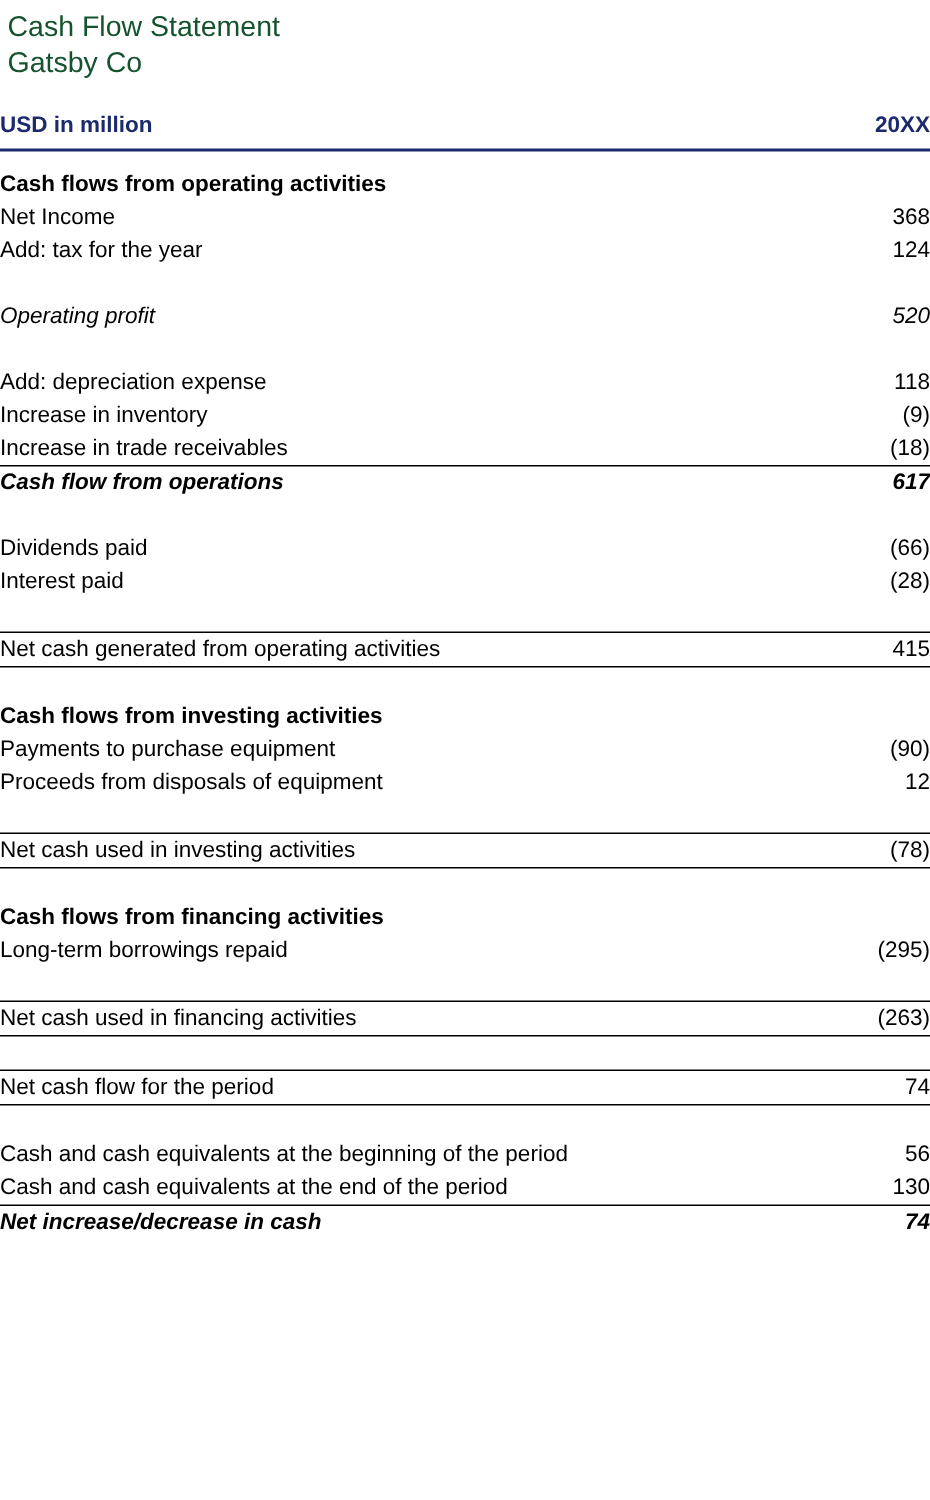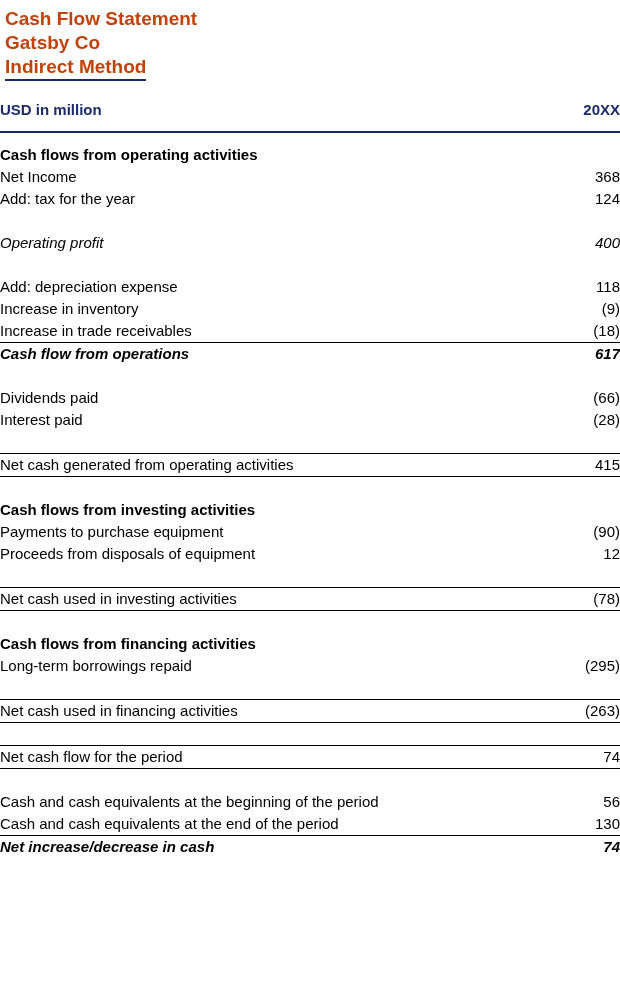--- a/index.html
+++ b/index.html
@@ -21,22 +21,22 @@
     box-sizing: border-box;
     padding: 0;
     position: relative;
   }
 
   
   .title-block {
     padding: 7px 5px 0 5px;
   }
   .title-line {
-    color: #c2410c;
-    font-weight: bold;
+    color: #14532d;
+    font-weight: normal;
     font-size: 19px;
     line-height: 24px;
     white-space: nowrap;
   }
   .title-line.underlined {
     display: inline-block;
     border-bottom: 2.5px solid #1a2a6b;
     padding-bottom: 0px;
   }
 
@@ -66,21 +66,21 @@
     white-space: nowrap;
     margin-top: 8px;
   }
 
   
   tr.head-row td {
     color: #1a2a6b;
     font-weight: bold;
     font-size: 15px;
     border-bottom: 2.5px solid #1a2a6b;
-    padding-bottom: 10px;
+    padding-bottom: 4px;
     height: 24px;
   }
 
   
   tr.section td { font-weight: bold; }
 
   
   tr.italic td { font-style: italic; }
 
   
@@ -102,21 +102,20 @@
   tr.spacer-lg td { height: 22px; line-height: 22px; font-size: 1px; }
 </style>
 </head>
 <body>
 
 <div class="sheet">
 
   <div class="title-block">
     <div class="title-line">Cash Flow Statement</div>
     <div class="title-line">Gatsby Co</div>
-    <div><span class="title-line underlined">Indirect Method</span></div>
   </div>
 
   <table class="cfs">
 
     <tbody>
         <tr class="head-row">
       <td class="label">USD in million</td>
       <td class="value">20XX</td>
     </tr>
 
@@ -136,21 +135,21 @@
       <td class="label">Add: tax for the year</td>
       <td class="value">124</td>
     </tr>
 
     <tr class="spacer-lg">
           <td colspan="2"></td>
         </tr>
 
     <tr class="italic">
       <td class="label">Operating profit</td>
-      <td class="value">400</td>
+      <td class="value">520</td>
     </tr>
 
     <tr class="spacer-lg">
           <td colspan="2"></td>
         </tr>
 
     <tr>
       <td class="label">Add: depreciation expense</td>
       <td class="value">118</td>
     </tr>

